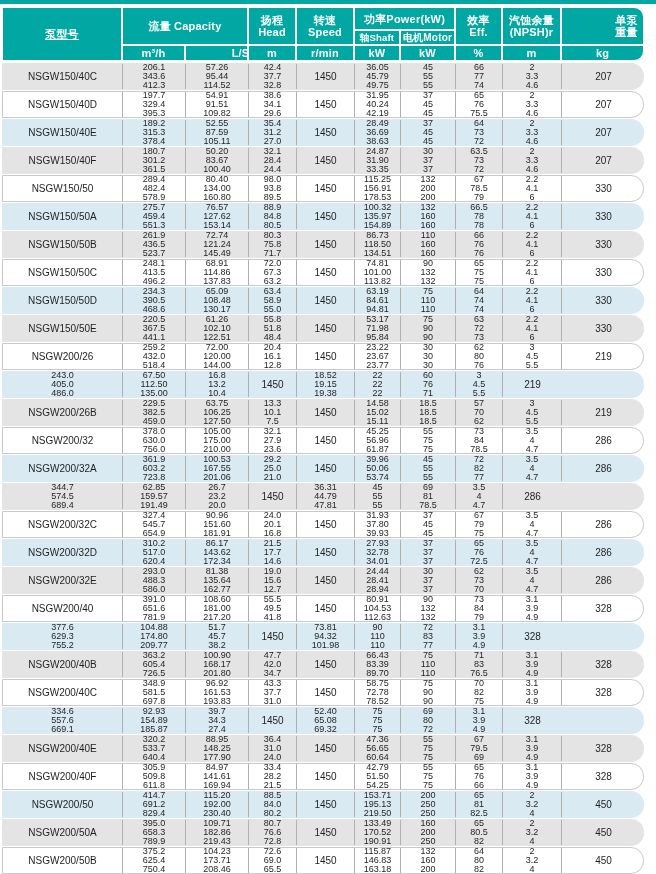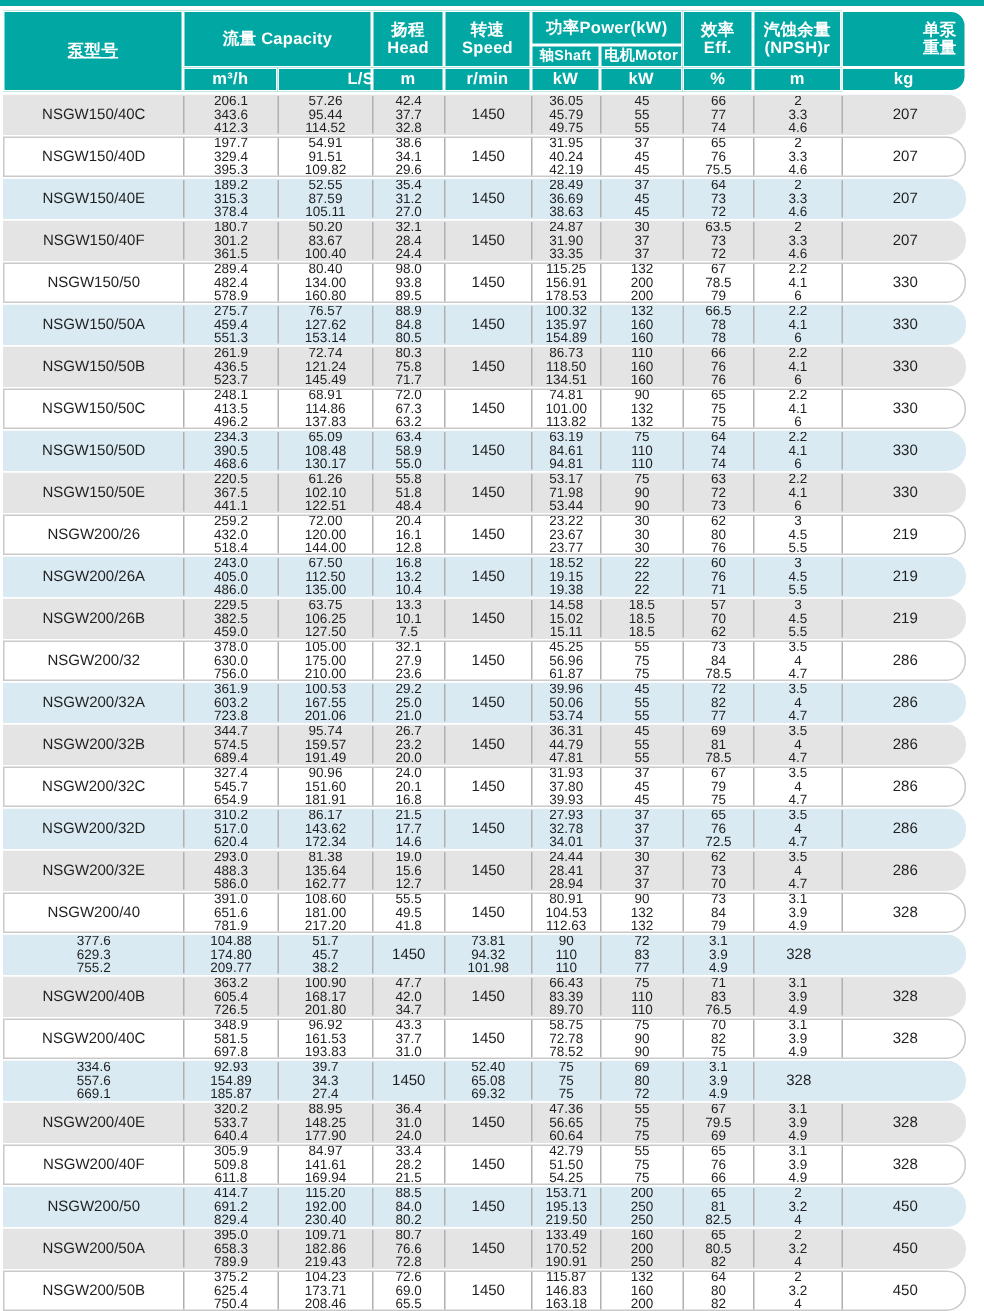--- a/index.html
+++ b/index.html
@@ -482,21 +482,21 @@
           </div>
     <div class="cell c-head">
             <div>55.8</div>
             <div>51.8</div>
             <div>48.4</div>
           </div>
     <div class="cell c-speed">1450</div>
     <div class="cell c-shaft">
             <div>53.17</div>
             <div>71.98</div>
-            <div>53.44</div>
+            <div>95.84</div>
           </div>
     <div class="cell c-motor">
             <div>75</div>
             <div>90</div>
             <div>90</div>
           </div>
     <div class="cell c-eff">
             <div>63</div>
             <div>72</div>
             <div>73</div>
@@ -542,21 +542,20 @@
             <div>76</div>
           </div>
     <div class="cell c-npsh">
             <div>3</div>
             <div>4.5</div>
             <div>5.5</div>
           </div>
     <div class="cell c-weight">219</div>
   </div>
         <div class="prow tint-blue">
-    <div class="cell c-model">NSGW200/26A</div>
     <div class="cell c-m3h">
             <div>243.0</div>
             <div>405.0</div>
             <div>486.0</div>
           </div>
     <div class="cell c-ls">
             <div>67.50</div>
             <div>112.50</div>
             <div>135.00</div>
           </div>
@@ -702,28 +701,27 @@
             <div>77</div>
           </div>
     <div class="cell c-npsh">
             <div>3.5</div>
             <div>4</div>
             <div>4.7</div>
           </div>
     <div class="cell c-weight">286</div>
   </div>
         <div class="prow tint-gray">
-    <div class="cell c-model">NSGW200/32B</div>
     <div class="cell c-m3h">
             <div>344.7</div>
             <div>574.5</div>
             <div>689.4</div>
           </div>
     <div class="cell c-ls">
-            <div>95.74</div>
+            <div>62.85</div>
             <div>159.57</div>
             <div>191.49</div>
           </div>
     <div class="cell c-head">
             <div>26.7</div>
             <div>23.2</div>
             <div>20.0</div>
           </div>
     <div class="cell c-speed">1450</div>
     <div class="cell c-shaft">

